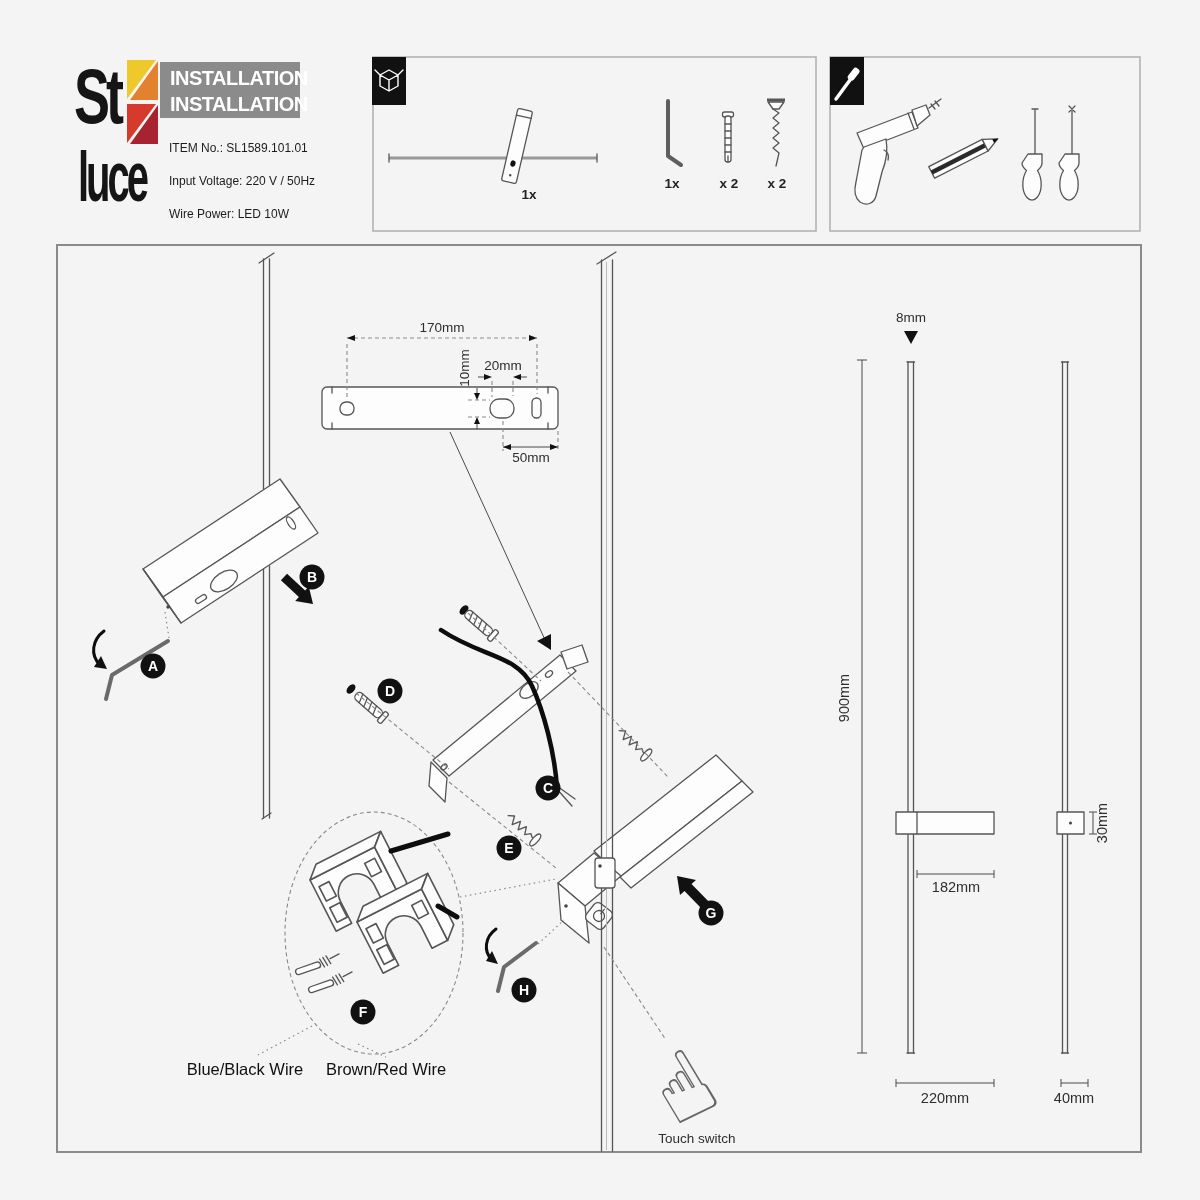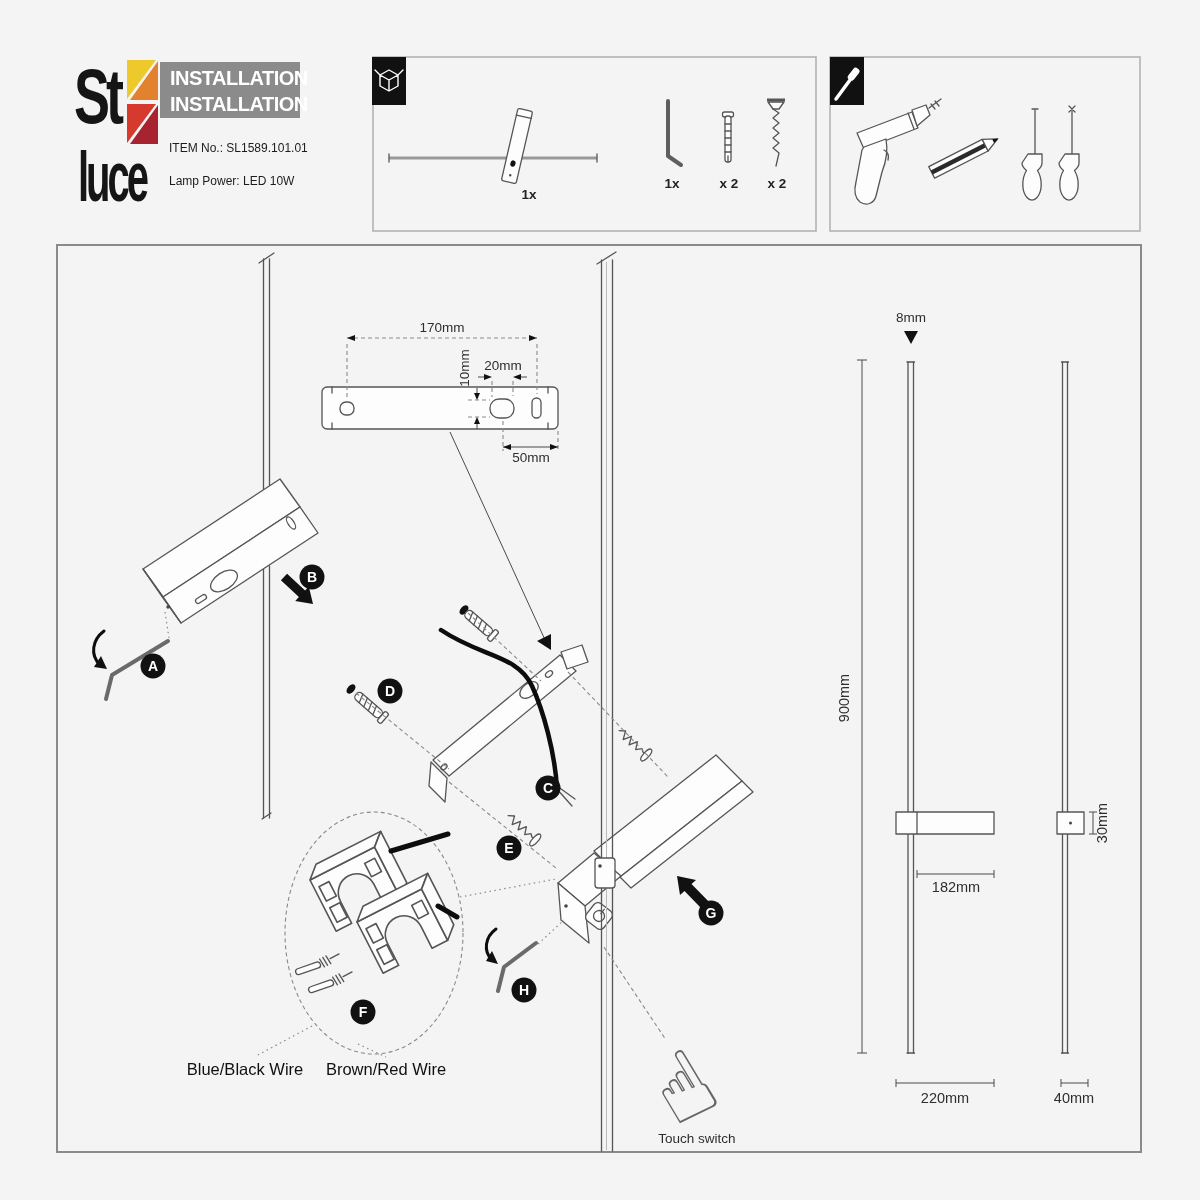--- a/index.html
+++ b/index.html
@@ -48,21 +48,22 @@
   <polygon points="31,45 31,84 3,84" fill="#a82330"></polygon>
 </svg>
 
 <div class="abs title-box">
   <span>INSTALLATION</span><br>
   <span>INSTALLATION</span>
 </div>
 
 <div class="abs item-info">
   <div>ITEM No.: SL1589.101.01</div>
-  <div>Lamp Power: LED 10W</div>
+  <div>Input Voltage: 220 V / 50Hz</div>
+  <div>Wire Power: LED 10W</div>
 </div>
 
 <svg class="sheet" width="1200" height="1200" viewBox="0 0 1200 1200">
 
 <defs>
   <g id="part-screw">
     <path class="ln" d="M-20,0 L-15,-4 L-11,4 L-7,-4 L-3,4 L1,-4 L5,3 L9,-2 L12,0 L14,0"></path>
     <ellipse class="lnW" cx="16.5" cy="0" rx="2.8" ry="7.5"></ellipse>
   </g>
   <g id="part-plug">

